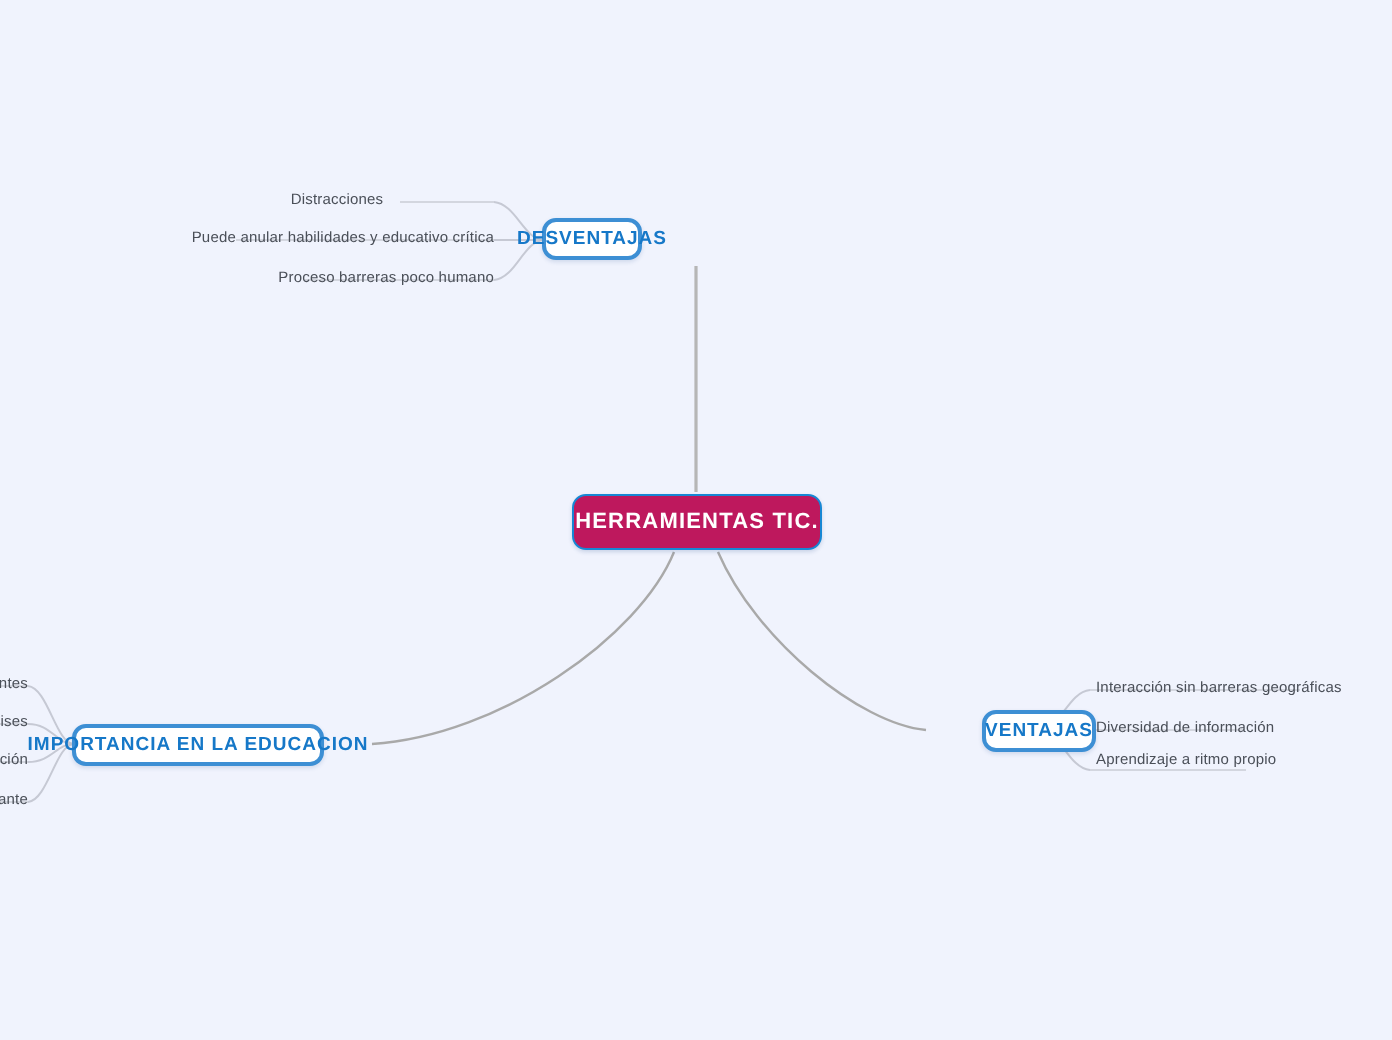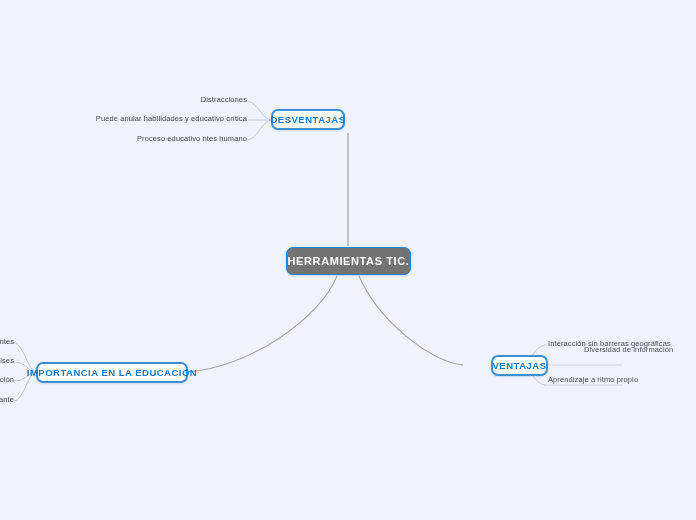--- a/index.html
+++ b/index.html
@@ -32,21 +32,21 @@
   .node {
     position: absolute;
     box-sizing: border-box;
     display: flex;
     align-items: center;
     justify-content: center;
     white-space: nowrap;
   }
   
   .node-root {
-    background: #737373;
+    background: #be185d;
     border: 1px solid #1787d4;
     border-radius: 7px;
     color: #ffffff;
     font-size: 11px;
     font-weight: bold;
     letter-spacing: 0.6px;
     box-shadow: 0 1px 2px rgba(40,80,140,0.20);
   }
   
   .node-branch {
@@ -105,38 +105,38 @@
     <path d="M 14 343 L 0 343" fill="none" stroke="#d3d6df" stroke-width="1"></path>
     <path d="M 14 362 L 0 362" fill="none" stroke="#d3d6df" stroke-width="1"></path>
     <path d="M 14 381 L 0 381" fill="none" stroke="#d3d6df" stroke-width="1"></path>
     <path d="M 14 401 L 0 401" fill="none" stroke="#d3d6df" stroke-width="1"></path>
   </svg>
 
   <div class="node node-root" style="left:286px; top:247px; width:125px; height:28px;">
     <span>HERRAMIENTAS TIC.</span>
   </div>
 
-  <div class="node node-branch" style="left:271px; top:109px; width:74px; height:21px;text-align:right;">
+  <div class="node node-branch" style="left:271px; top:109px; width:50px; height:21px;text-align:right;">
     <span>DESVENTAJAS</span>
   </div>
 
-  <div class="leaf leaf-left" style="left:90px; top:95px; width:157px;">Distracciones</div>
+  <div class="leaf leaf-left" style="left:90px; top:95px; width:157px;text-align:center;">Distracciones</div>
   <div class="leaf leaf-left" style="left:90px; top:114px; width:157px;">Puede anular habilidades y educativo crítica</div>
-  <div class="leaf leaf-left" style="left:90px; top:134px; width:157px;">Proceso educativo ntes humano</div>
+  <div class="leaf leaf-left" style="left:90px; top:134px; width:157px;">Proceso barreras poco humano</div>
 
-  <div class="node node-branch" style="left:36px; top:362px; width:152px; height:21px;">
+  <div class="node node-branch" style="left:36px; top:362px; width:126px; height:21px;">
     <span>IMPORTANCIA EN LA EDUCACION</span>
   </div>
 
   <div class="leaf leaf-left" style="left:-20px; top:337px; width:34px;">ntes</div>
   <div class="leaf leaf-left" style="left:-20px; top:356px; width:34px;">ises</div>
   <div class="leaf leaf-left" style="left:-20px; top:375px; width:34px;">ción</div>
   <div class="leaf leaf-left" style="left:-20px; top:395px; width:34px;">ante</div>
 
   <div class="node node-branch" style="left:463px; top:355px; width:57px; height:21px;margin-left:28px;">
     <span>VENTAJAS</span>
   </div>
 
   <div class="leaf leaf-right" style="left:548px; top:339px;">Interacción sin barreras geográficas</div>
-  <div class="leaf leaf-right" style="left:548px; top:345px;padding-left:36px;">Diversidad de información</div>
+  <div class="leaf leaf-right" style="left:548px; top:359px;">Diversidad de información</div>
   <div class="leaf leaf-right" style="left:548px; top:375px;">Aprendizaje a ritmo propio</div>
 
 </div>
 
 </body></html>

